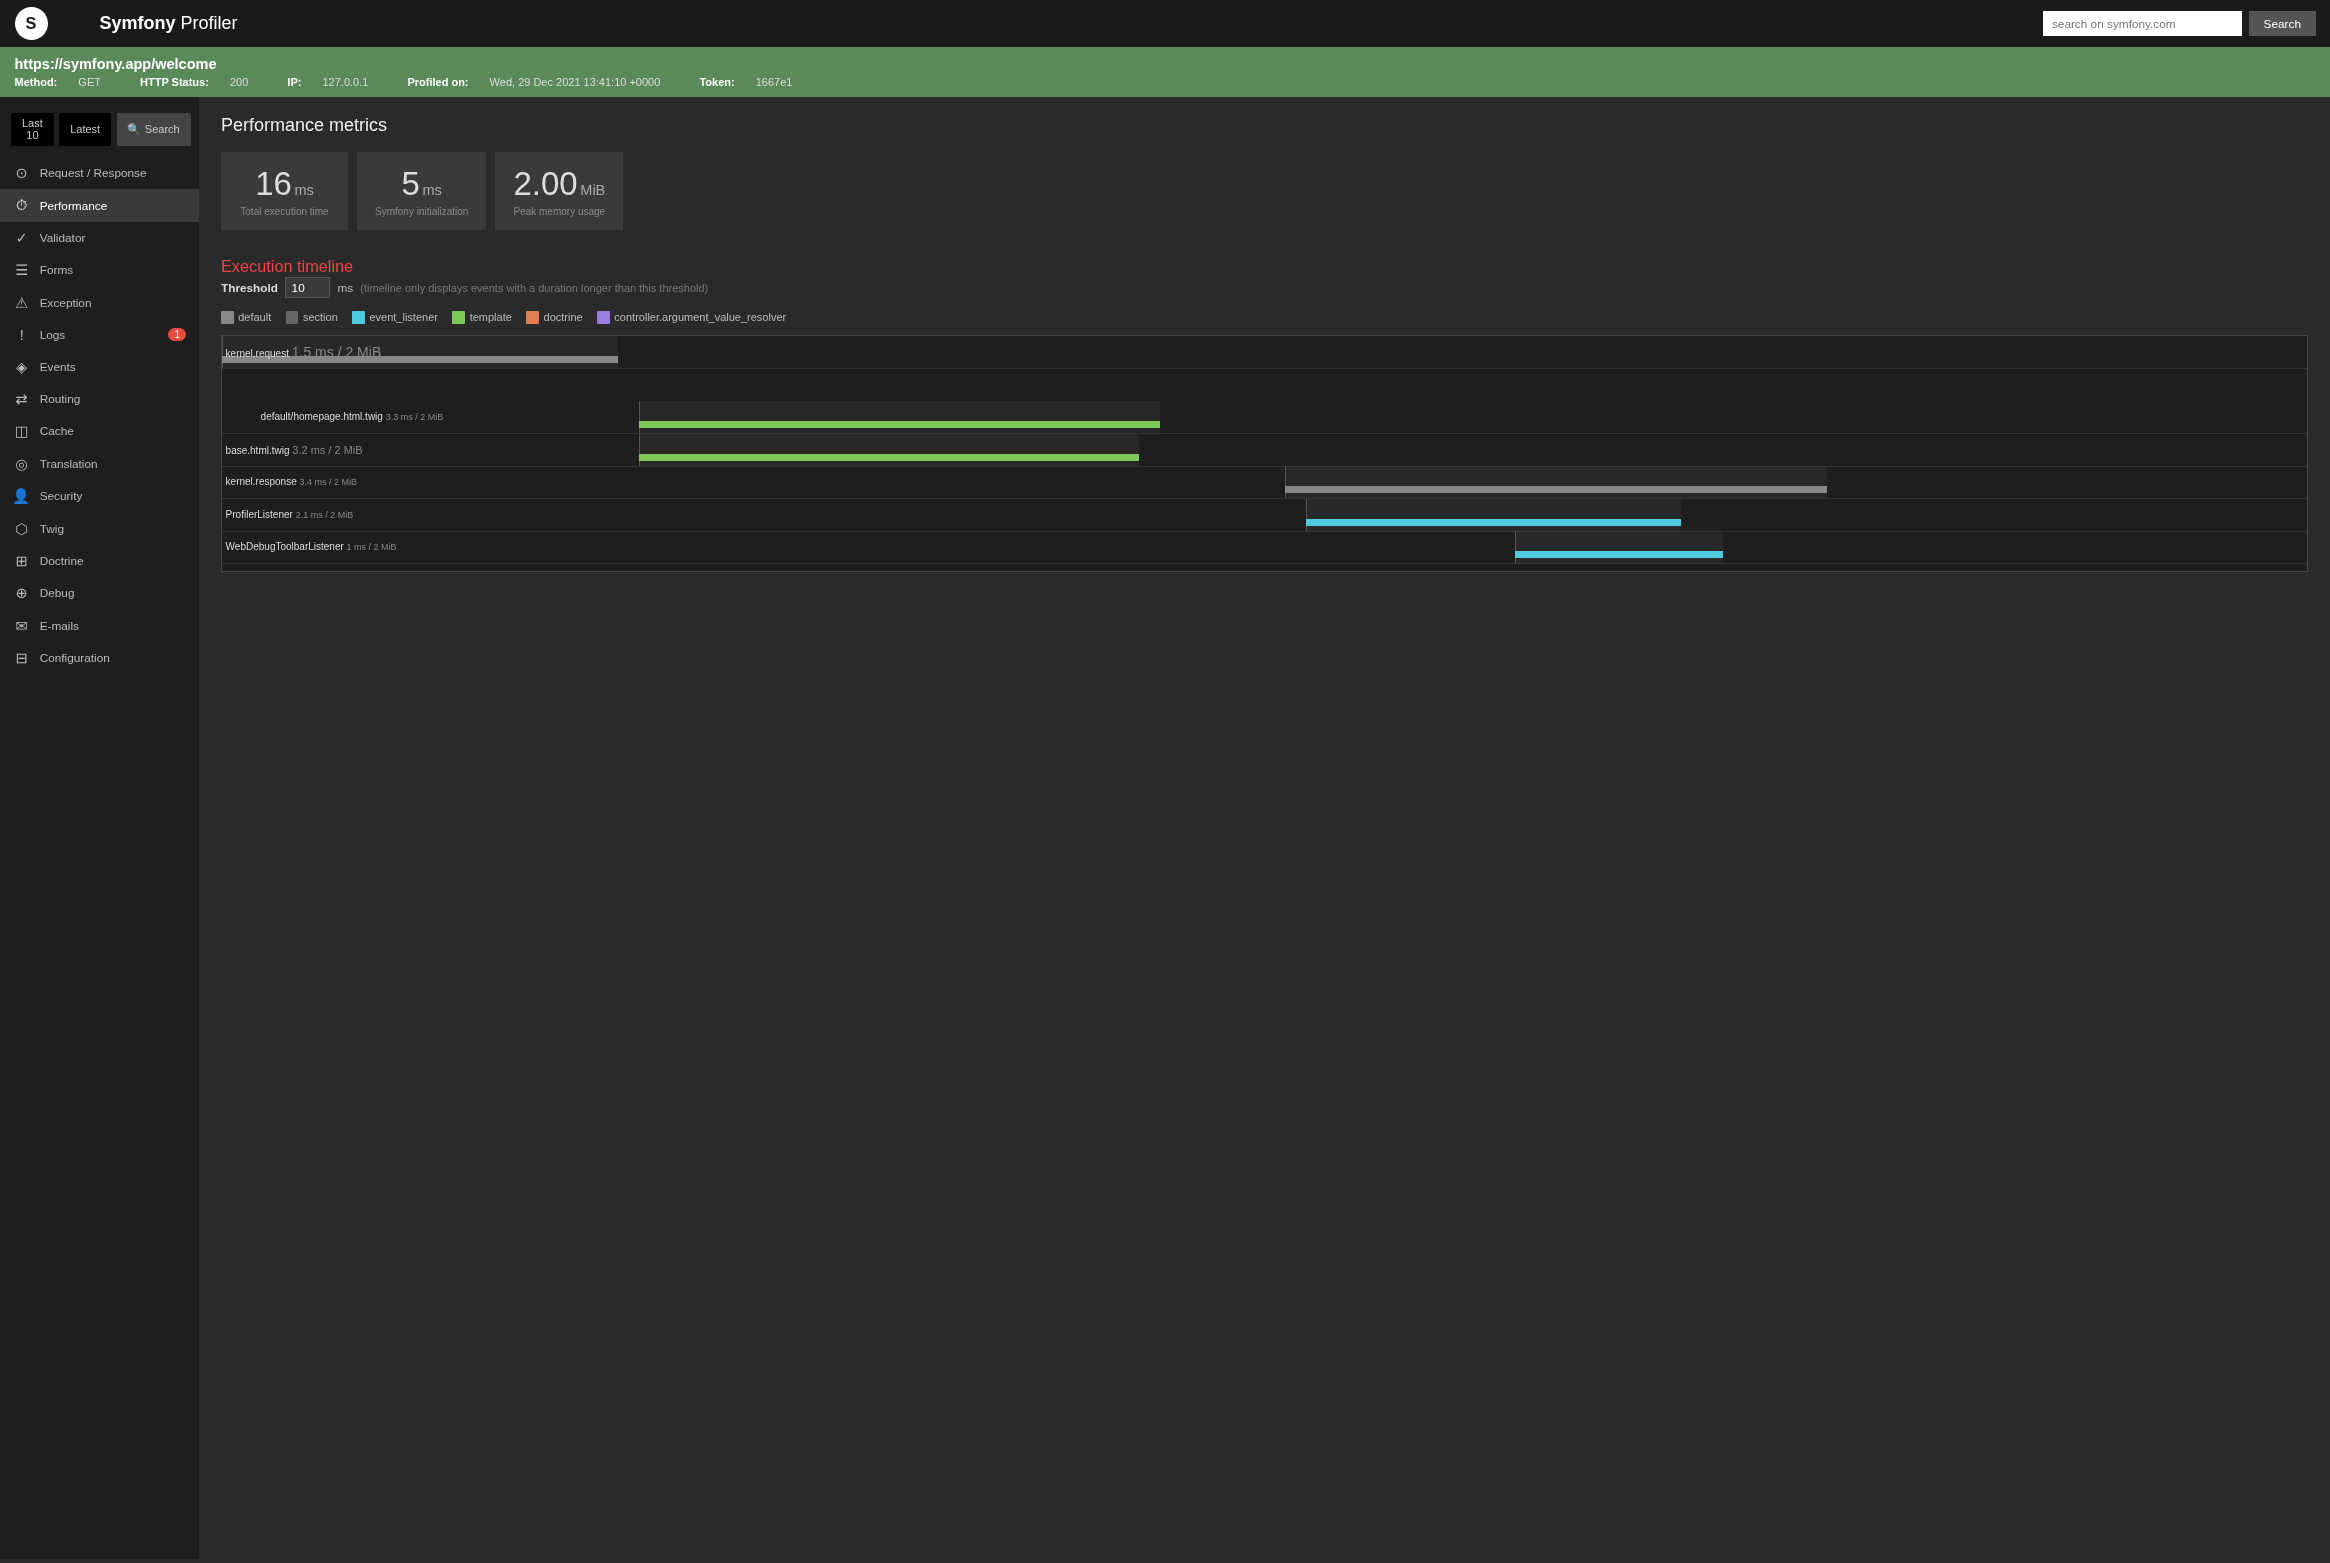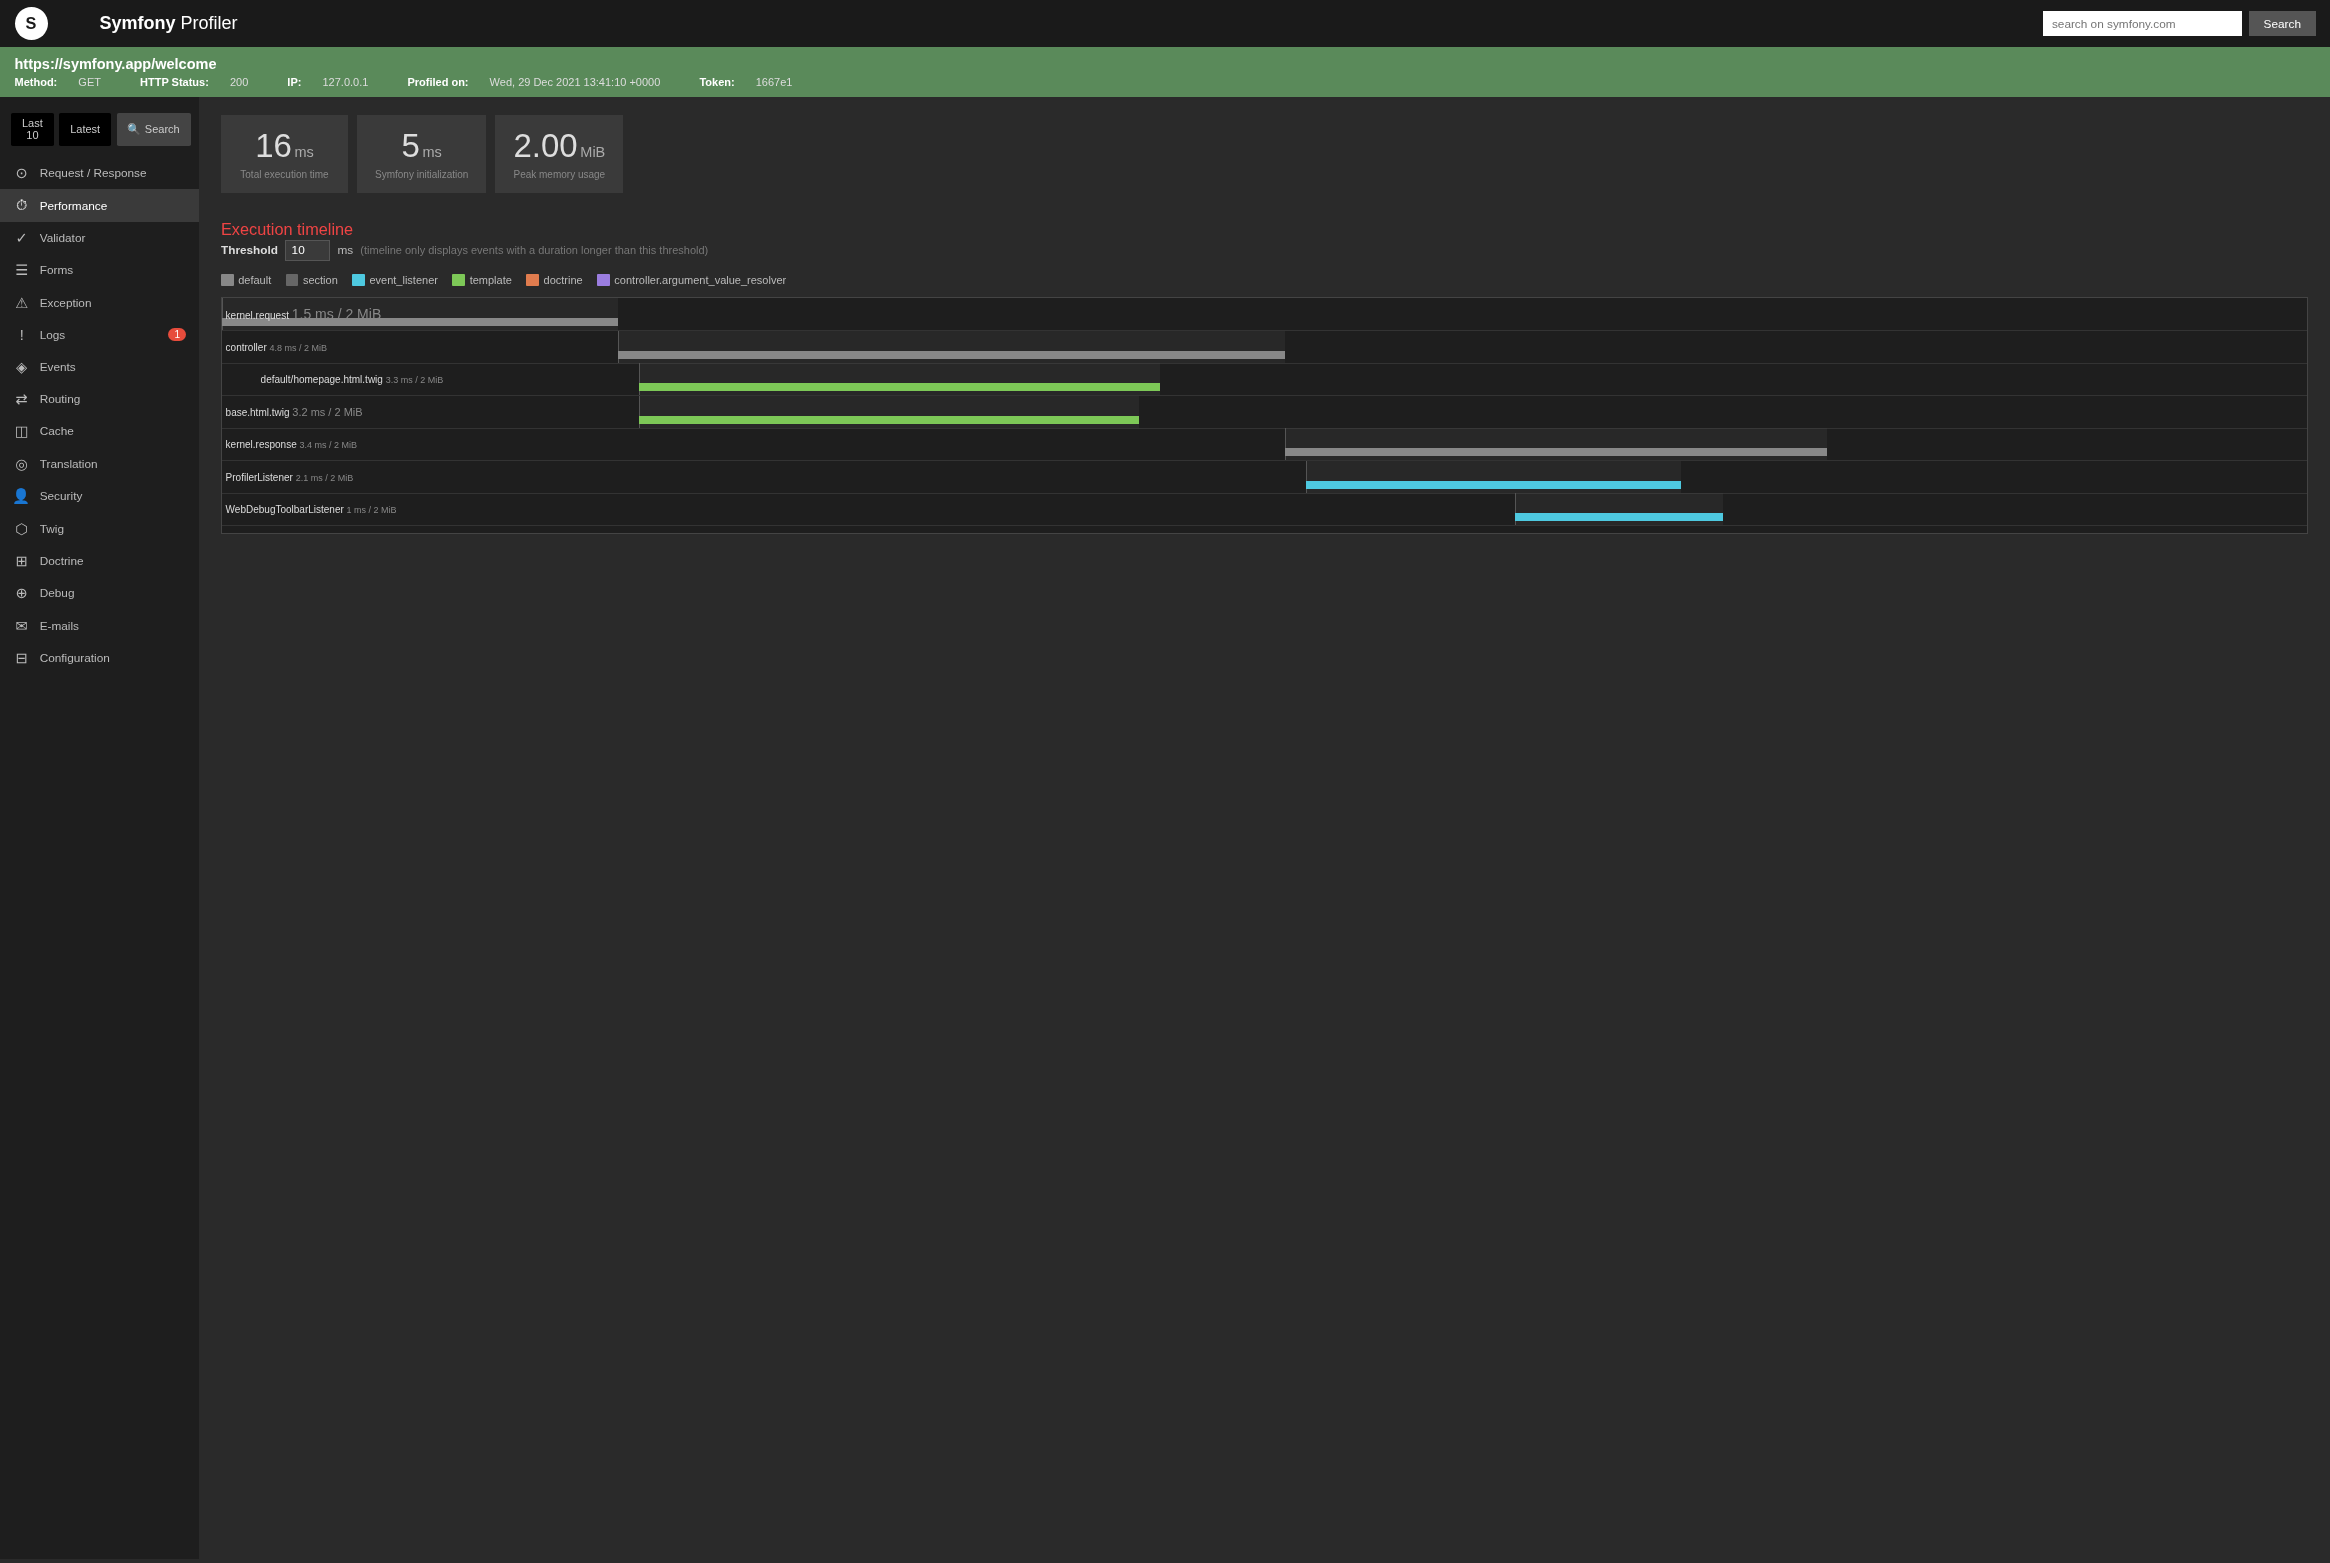--- a/index.html
+++ b/index.html
@@ -328,20 +328,21 @@
       <span>E-mails</span>
     </div>
     <div class="sidebar-item">
       <span class="icon">⊟</span>
       <span>Configuration</span>
     </div>
   </div>
 
   <div class="content">
 
+    <div class="section-title">Performance metrics</div>
 
     <div class="metrics-row">
       <div class="metric-card">
         <div class="metric-value">
           <span>16</span>
           <span class="unit">ms</span>
         </div>
         <div class="metric-label">Total execution time</div>
       </div>
       <div class="metric-card">
@@ -395,25 +396,20 @@
         <span>controller.argument_value_resolver</span>
       </div>
     </div>
 
     <div class="timeline-svg-area" id="timeline-area" style="height: 237px;">
     <div class="tl-row" style="top: 0px;">
           <div style="position: absolute; left: 0%; width: 19%; top: 0px; bottom: 0px; background: rgba(80, 80, 80, 0.2); border-left: 0.9px solid rgb(85, 85, 85);"></div>
           <div class="tl-label"><span style="color:#ddd;">kernel.request</span> <span style="color:#888; font-size:14px;">1.5 ms / 2 MiB</span></div>
           <div class="tl-bar" style="left: 0%; width: 19%; background: rgb(136, 136, 136); top: 20px; height: 7.2px;"></div>
         </div>
-        <div class="tl-row" style="top: 33px;">
-          <div style="position: absolute; left: 19%; width: 32%; top: 0px; bottom: 0px; background: rgba(80, 80, 80, 0.2); border-left: 0.9px solid rgb(85, 85, 85);"></div>
-          <div class="tl-label"><span style="color:#ddd;">controller</span> <span style="color:#888; font-size:9px;">4.8 ms / 2 MiB</span></div>
-          <div class="tl-bar" style="left: 19%; width: 32%; background: rgb(136, 136, 136); top: 20px; height: 7.2px;"></div>
-        </div>
         <div class="tl-row" style="top: 65px;">
           <div style="position: absolute; left: 20%; width: 25%; top: 0px; bottom: 0px; background: rgba(80, 80, 80, 0.2); border-left: 0.9px solid rgb(85, 85, 85);"></div>
           <div class="tl-label"><span style="color:#ddd;padding-left:35px;">default/homepage.html.twig</span> <span style="color:#888; font-size:9px;">3.3 ms / 2 MiB</span></div>
           <div class="tl-bar" style="left: 20%; width: 25%; background: rgb(125, 200, 87); top: 20px; height: 7.2px;"></div>
         </div>
         <div class="tl-row" style="top: 98px;">
           <div style="position: absolute; left: 20%; width: 24%; top: 0px; bottom: 0px; background: rgba(80, 80, 80, 0.2); border-left: 0.9px solid rgb(85, 85, 85);"></div>
           <div class="tl-label"><span style="color:#ddd;">base.html.twig</span> <span style="color:#888; font-size:11px;">3.2 ms / 2 MiB</span></div>
           <div class="tl-bar" style="left: 20%; width: 24%; background: rgb(125, 200, 87); top: 20px; height: 7.2px;"></div>
         </div>

